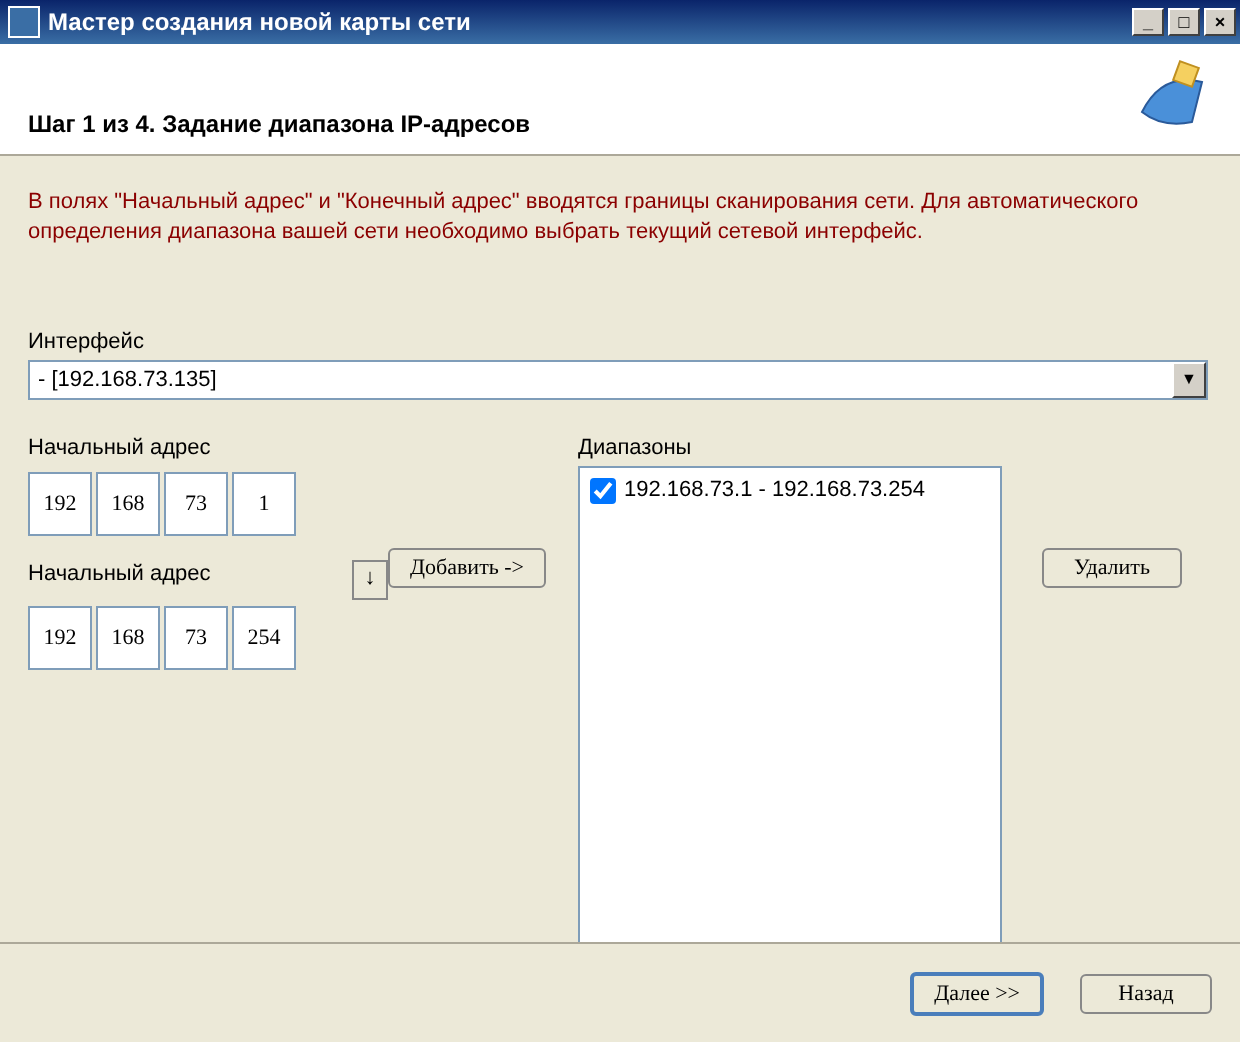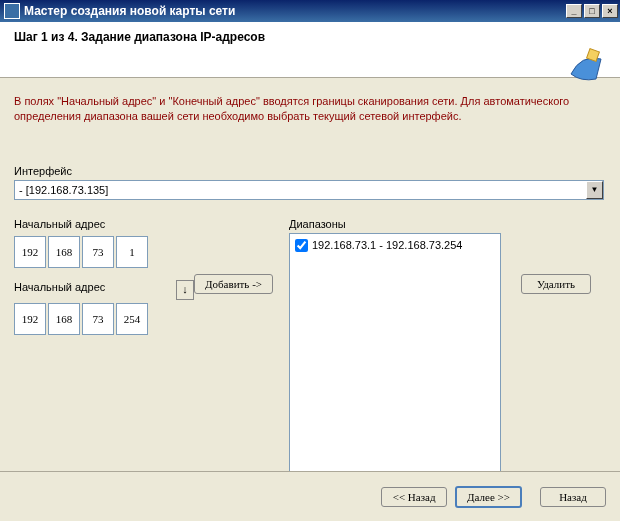--- a/index.html
+++ b/index.html
@@ -42,22 +42,21 @@
     text-align: center;
     color: #000;
     font-family: Arial;
   }
   .header {
     background: #fff;
     height: 56px;
     border-bottom: 1px solid #aca899;
     padding: 8px 14px;
     display: flex;
-    align-items: flex-start;
-    flex-direction: column;
+    align-items: flex-end;
   }
   .header .title {
     font-weight: bold;
     font-size: 12px;
     color: #000;
   }
   .header .iconwrap {
     margin-left: auto;
   }
   .content {
@@ -251,16 +250,15 @@
       </div>
     </div>
 
     <div class="delcol">
       <button class="btn">Удалить</button>
     </div>
   </div>
 </div>
 
 <div class="footer">
-  <button class="btn">&lt;&lt; Назад</button>
   <button class="btn default">Далее &gt;&gt;</button>
   <button class="btn" style="margin-left:10px">Назад</button>
 </div>
 
 </body></html>

